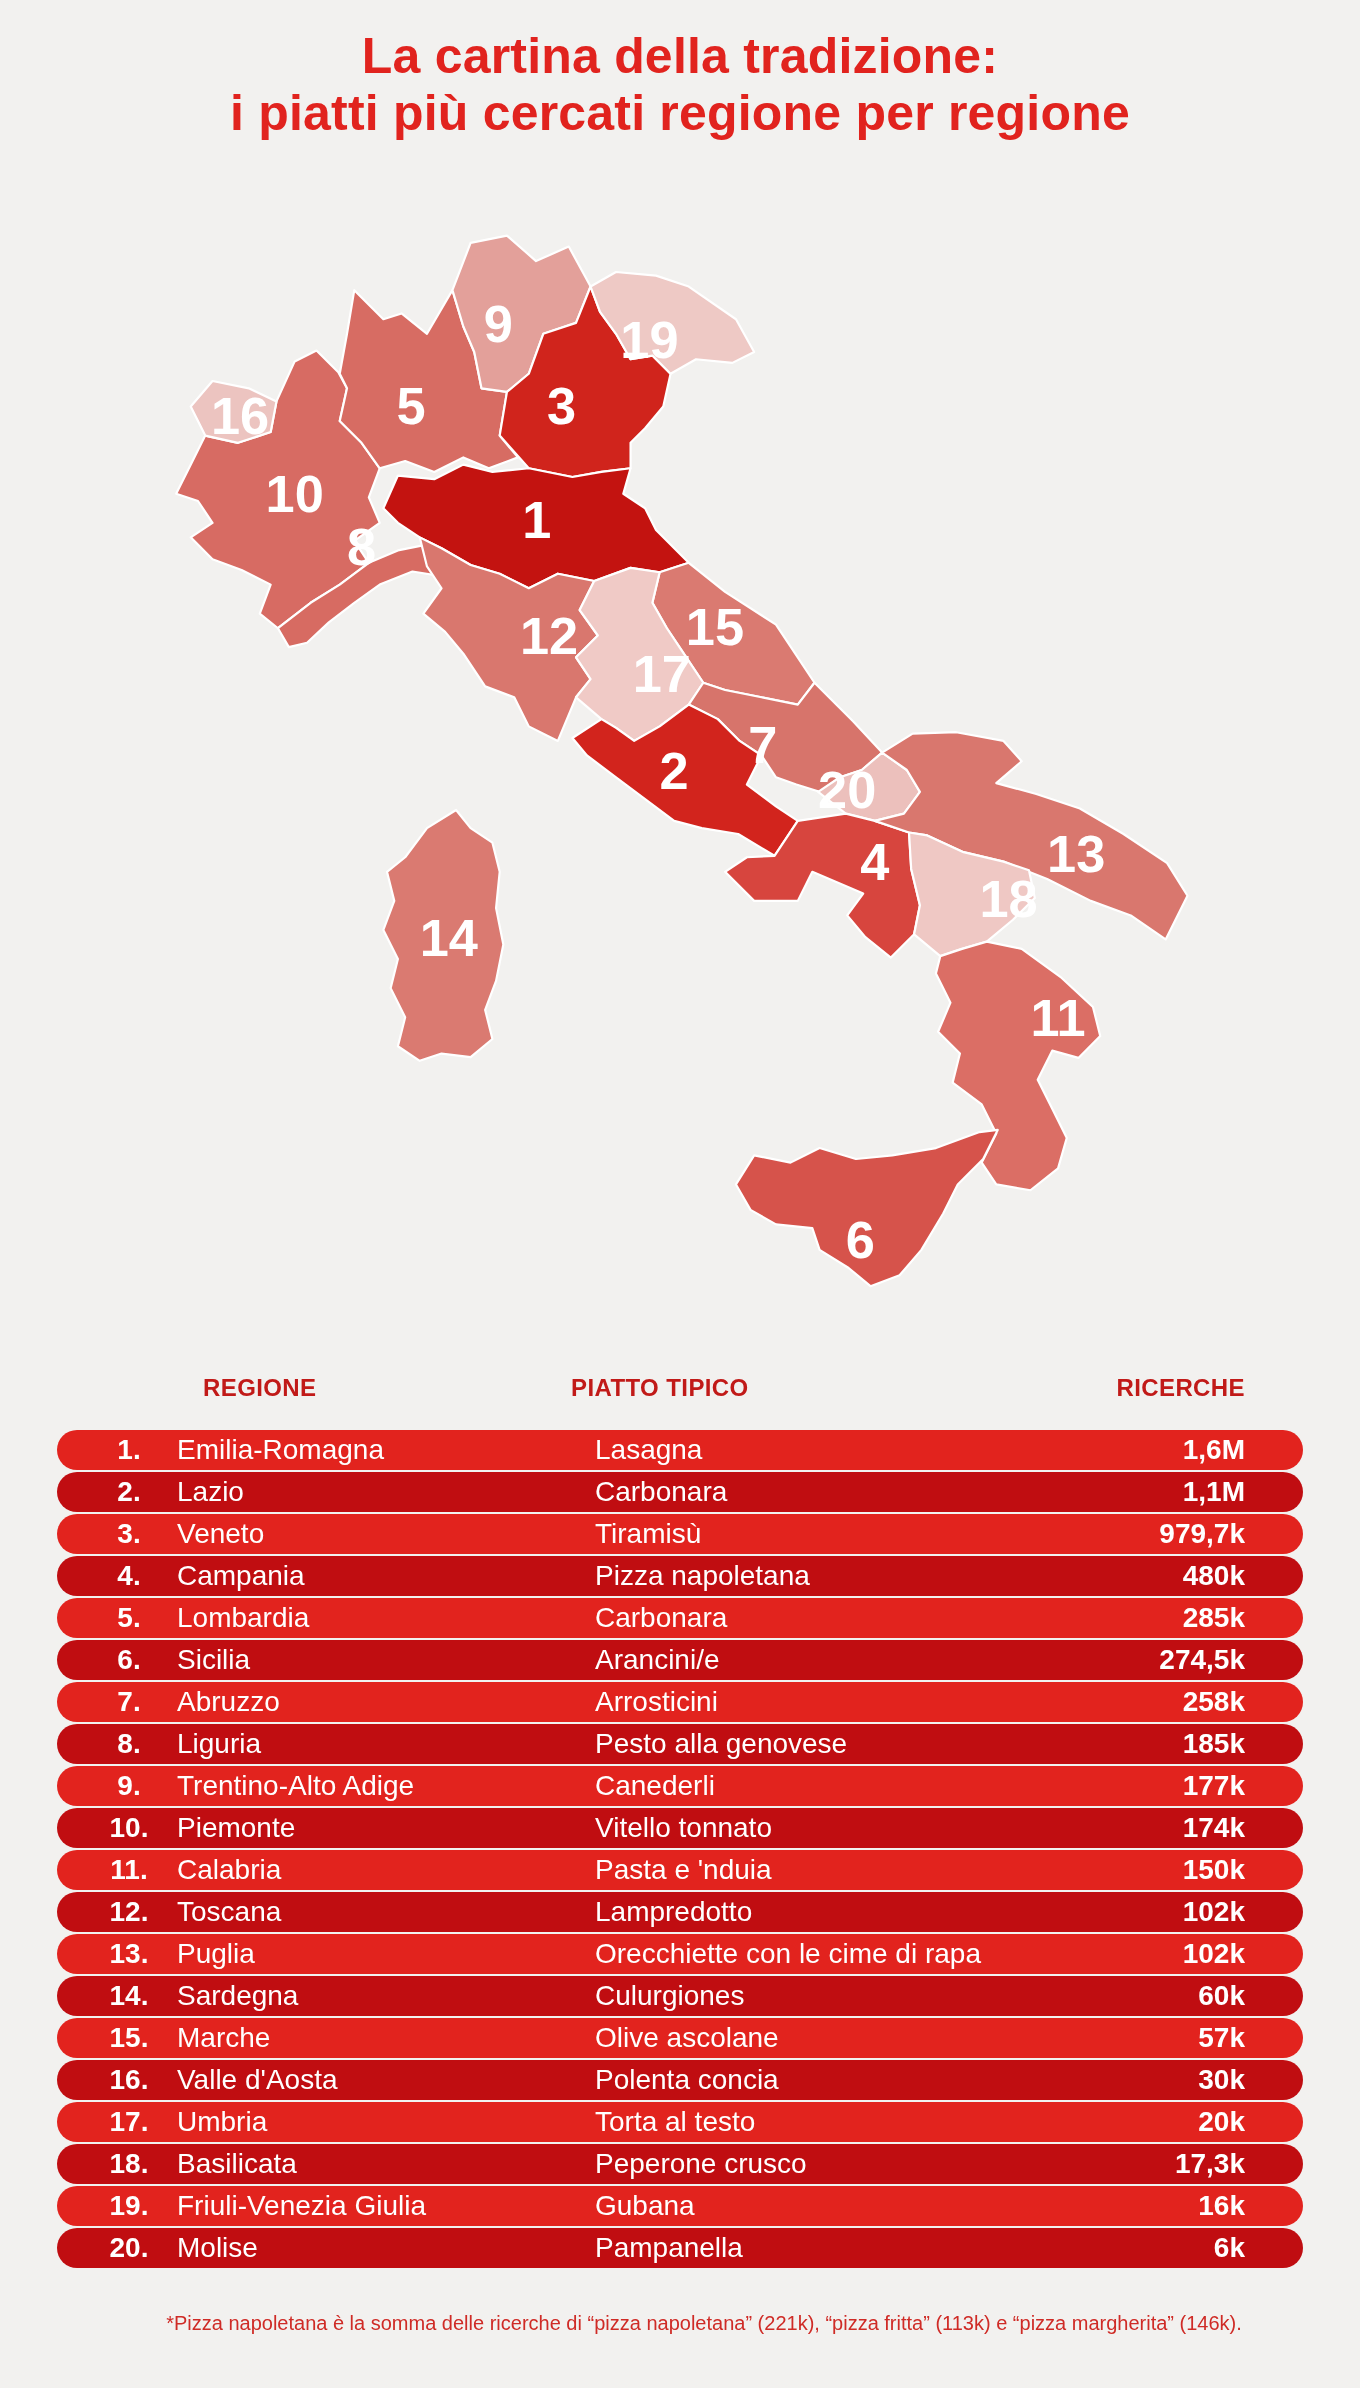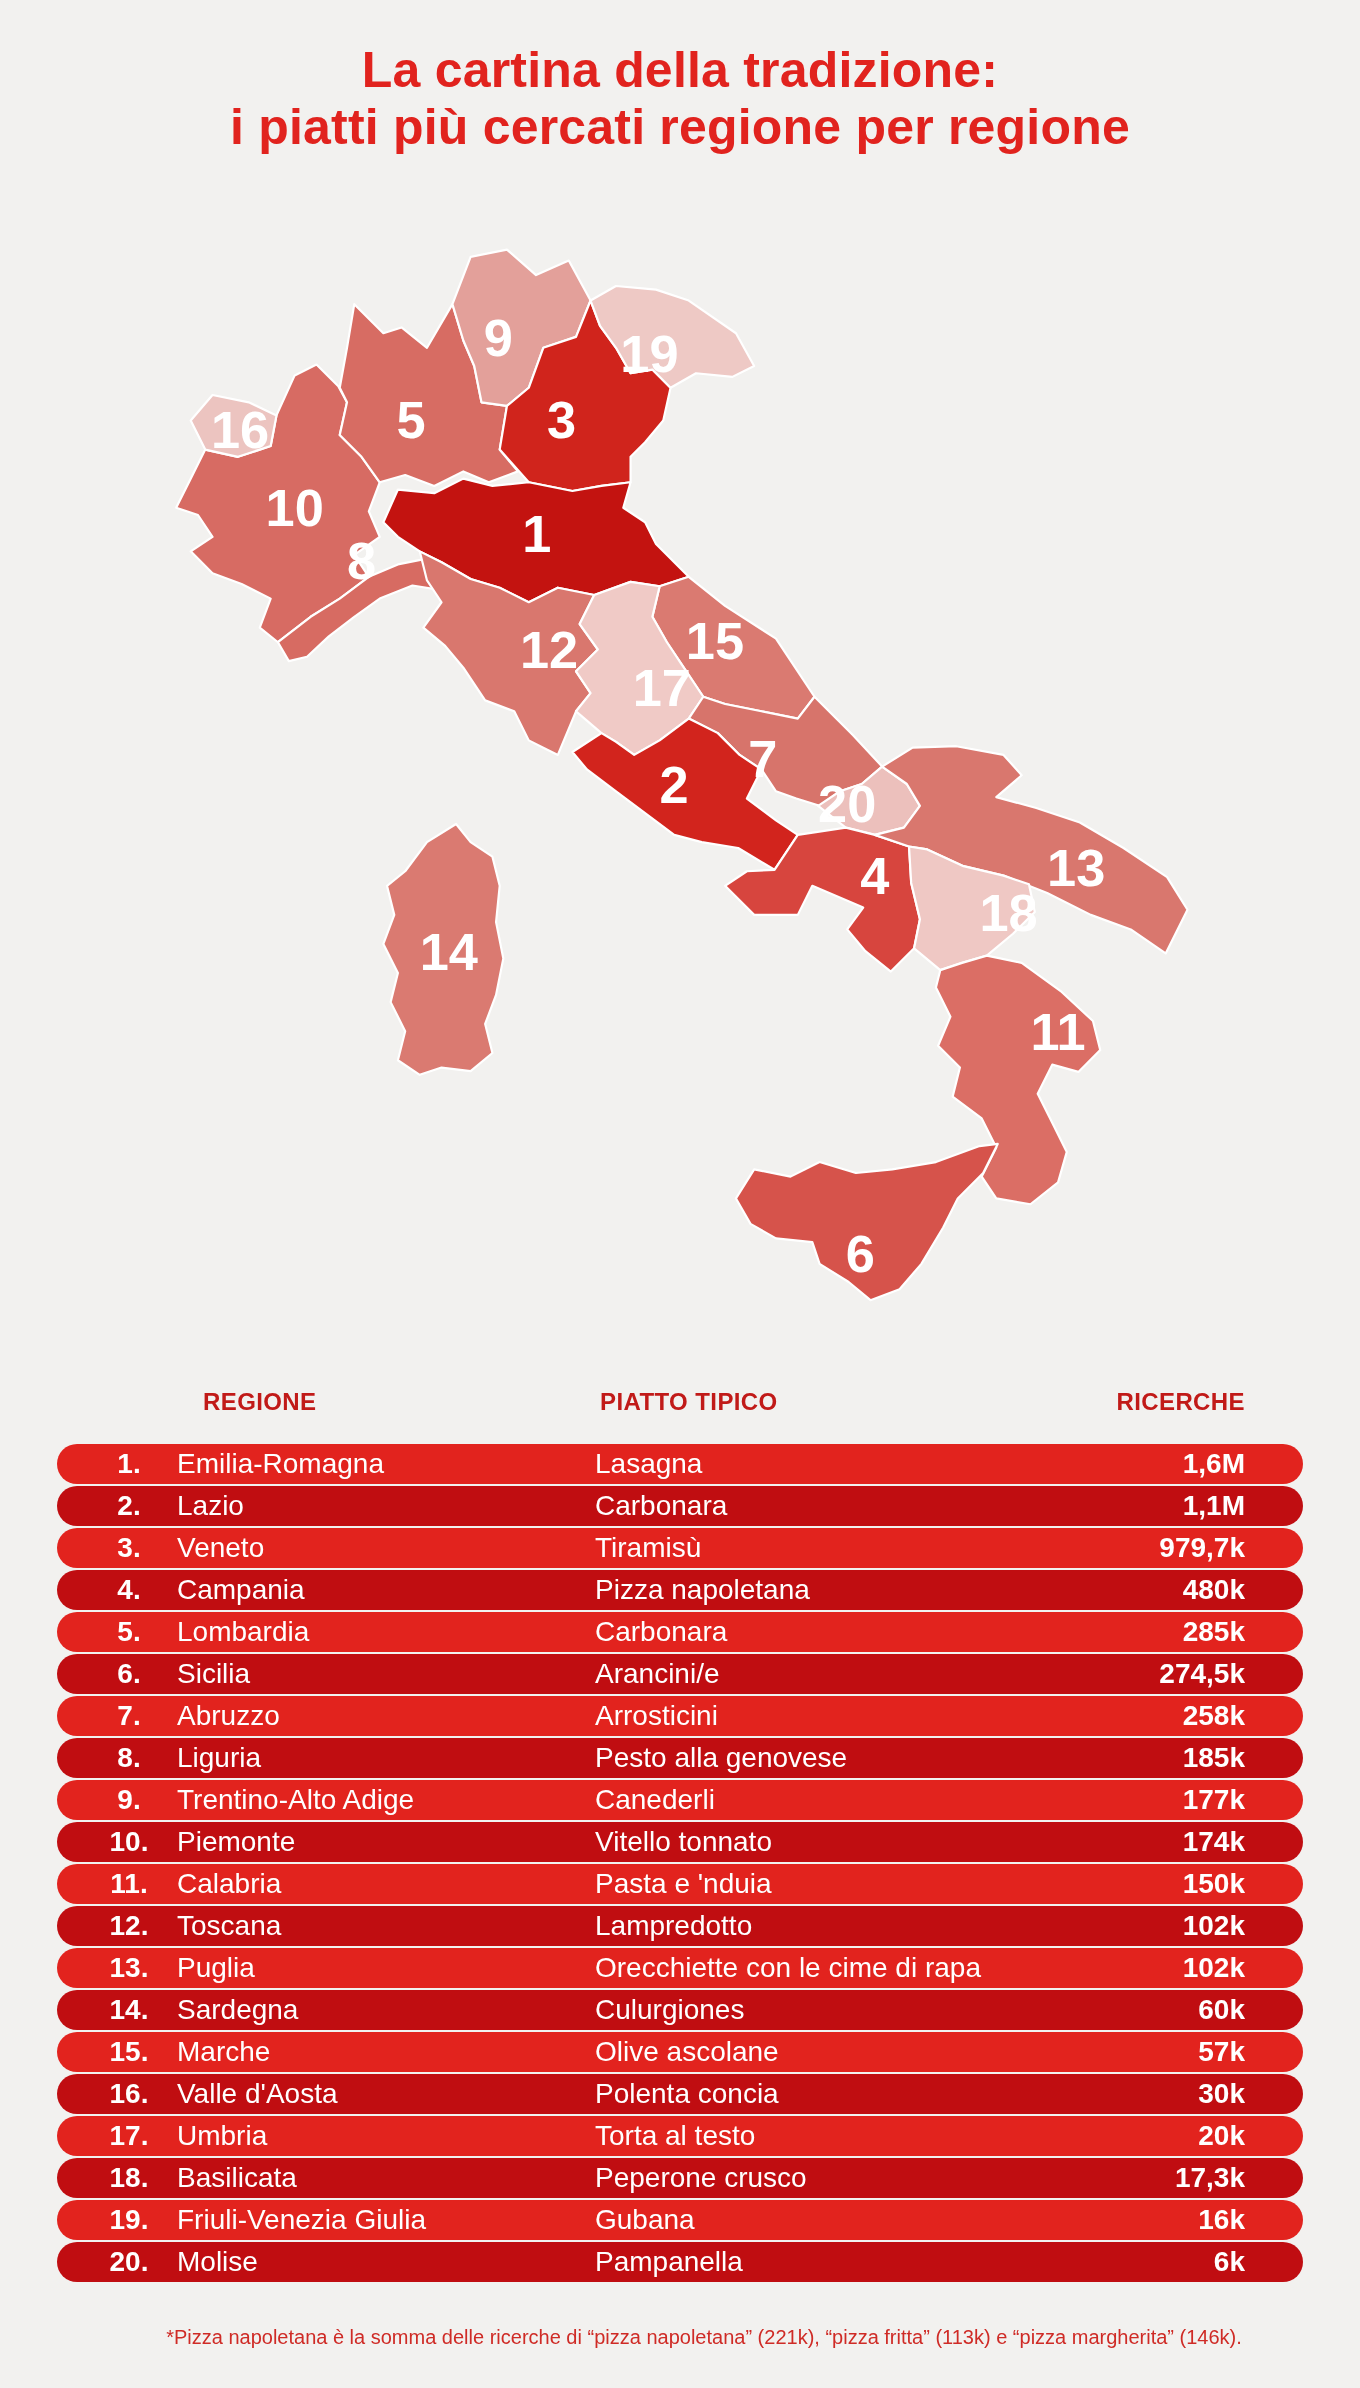--- a/index.html
+++ b/index.html
@@ -3,41 +3,41 @@
 <meta charset="utf-8">
 <style>
   html,body{margin:0;padding:0;}
   body{
     width:1360px;height:2388px;
     background:#f2f1ef;
     font-family:"Liberation Sans",sans-serif;
     position:relative;overflow:hidden;
   }
   .title{
-    margin:0;padding-top:42px;
+    margin:0;padding-top:28px;
     text-align:center;
     font-size:50px;line-height:57px;
     font-weight:bold;color:#e1231e;
     letter-spacing:0.2px;
   }
   .map-wrap{width:1120px;height:1140px;margin:74px auto 0;}
   .map-wrap svg{display:block;width:1120px;height:1140px;}
   .map-label{
     font-family:"Liberation Sans",sans-serif;
     font-weight:bold;fill:#ffffff;
   }
   .table-wrap{width:1246px;margin:0 auto;}
   .thead{position:relative;height:30px;margin-top:18px;}
   .th{
     position:absolute;top:0;
     font-size:24px;font-weight:bold;color:#c11a18;letter-spacing:0.4px;
     white-space:nowrap;
   }
   .th-regione{left:113px;margin-left:33px;}
-  .th-piatto{left:543px;}
+  .th-piatto{left:514px;}
   .th-ricerche{right:58px;}
   .rows{margin-top:26px;}
   .row{
     position:relative;
     height:40px;margin-bottom:2px;
     border-radius:21px;
     display:flex;align-items:center;
     color:#ffffff;font-size:28px;
     white-space:nowrap;
   }

